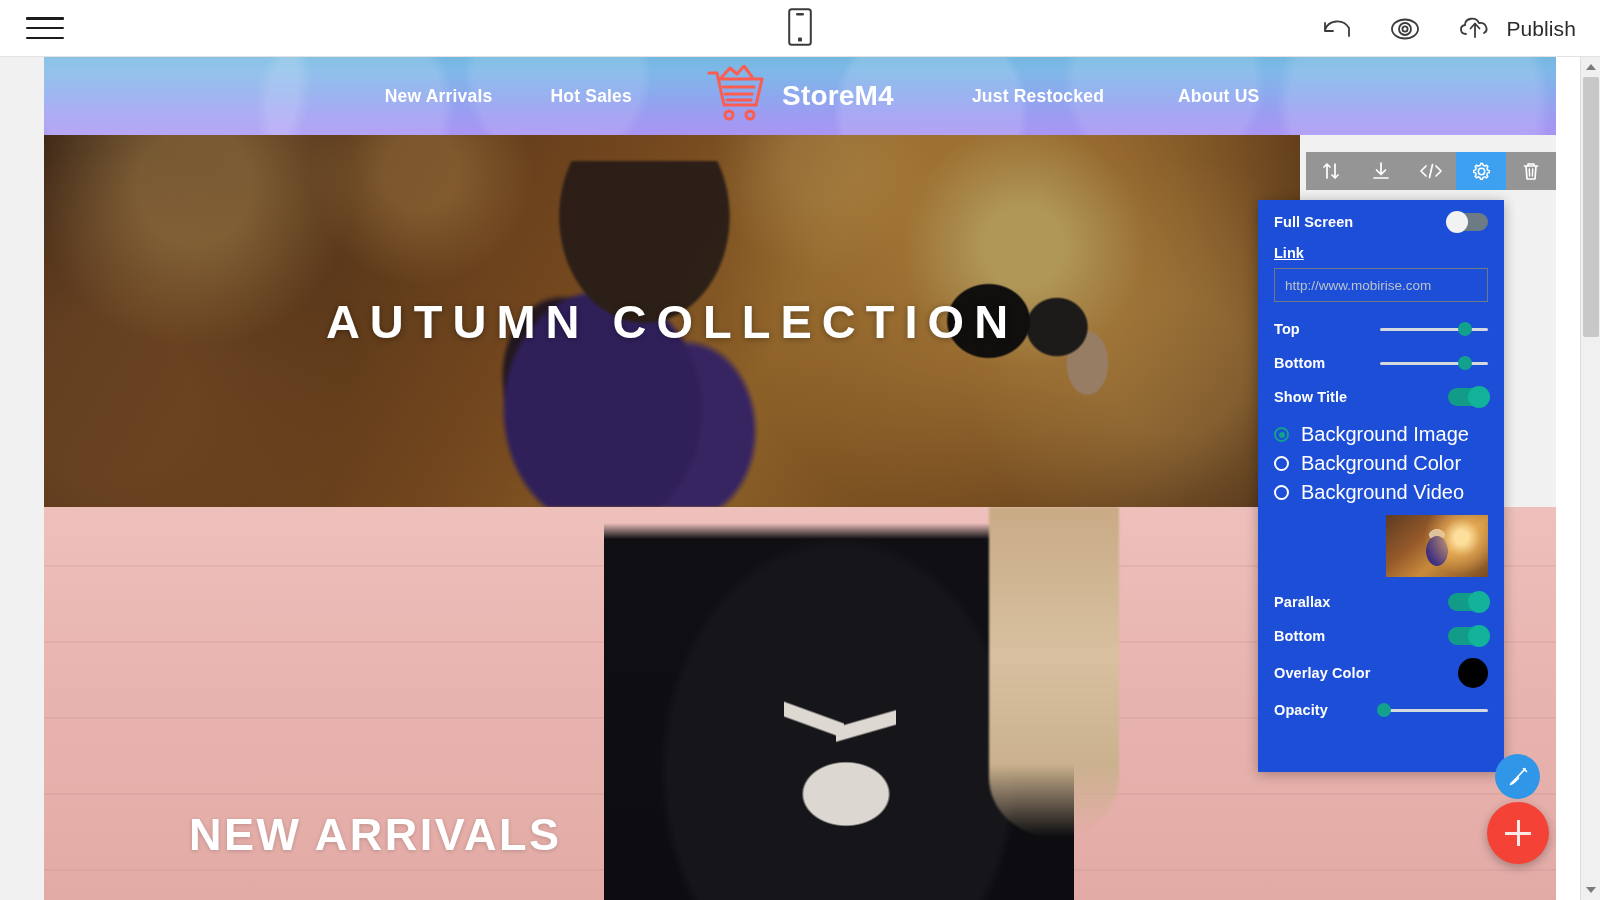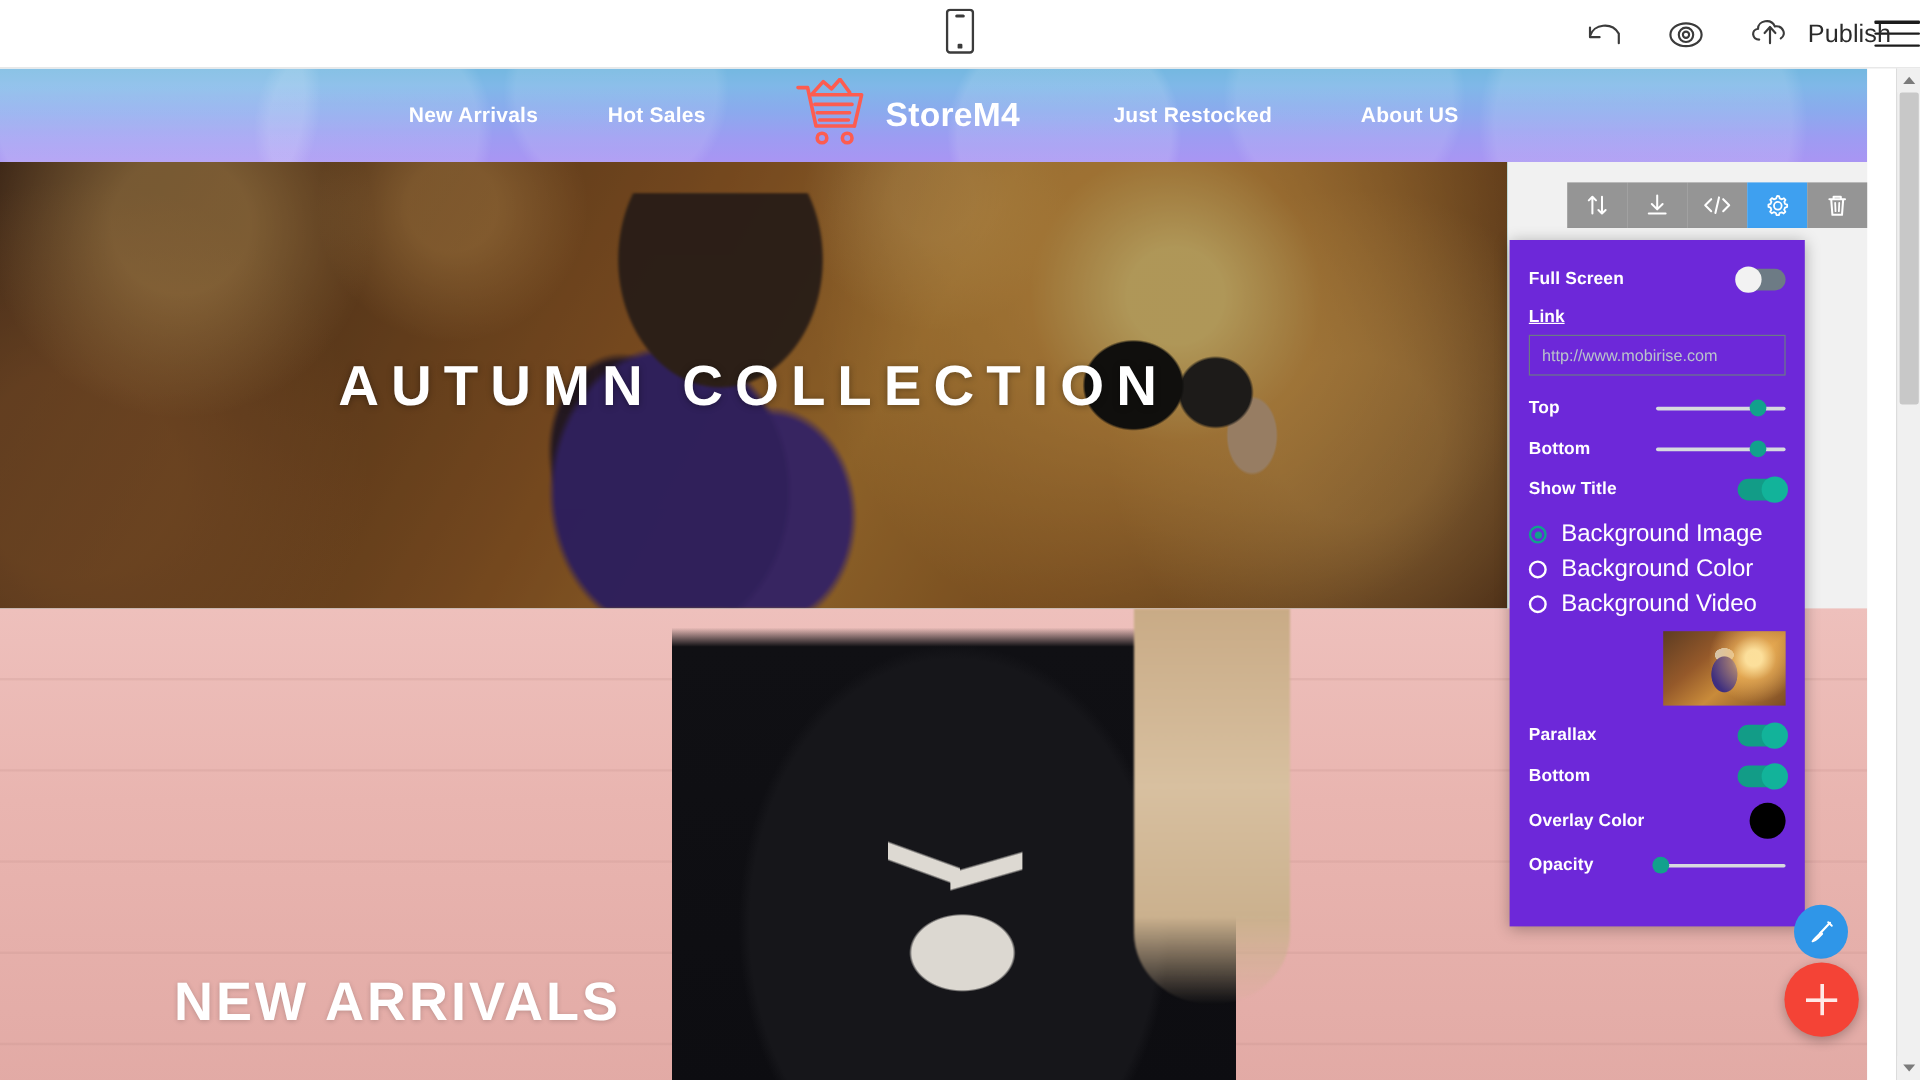--- a/index.html
+++ b/index.html
@@ -7,21 +7,21 @@
     width: 1600px; height: 900px; overflow: hidden;
     font-family: "Liberation Sans", sans-serif;
     background: #fff;
   }
   .app { position: relative; width: 1600px; height: 900px; }
 
   
   .topbar {
     position: absolute; top: 0; left: 0; width: 1600px; height: 57px;
     background: #ffffff; border-bottom: 1px solid #e3e3e3;
-    display: flex; align-items: center; z-index: 60; justify-content: flex-end;
+    display: flex; align-items: center; z-index: 60;
   }
   .hamburger {
     margin-left: 26px; width: 38px; height: 30px;
     display: flex; flex-direction: column; justify-content: space-between;
     cursor: pointer; padding: 4px 0;
   }
   .hamburger i { display: block; height: 2.5px; background: #1c1c1c; border-radius: 1px; }
   .topbar-center {
     position: absolute; left: 0; right: 0; top: 0; height: 57px;
     display: flex; align-items: center; justify-content: center;
@@ -34,21 +34,21 @@
   }
   .tb-icon { cursor: pointer; display: flex; align-items: center; }
   .publish-btn {
     display: flex; align-items: center; gap: 11px; cursor: pointer;
   }
   .publish-label { font-size: 21px; color: #2b2b2b; letter-spacing: .1px; }
 
   
   .canvas {
     position: absolute; top: 57px; left: 0; width: 1556px; height: 843px;
-    overflow: hidden; background: #f1f1f1;
+    overflow: hidden; background: #f1f1f1; padding-left: 44px;
   }
 
   
   .navblock {
     position: relative; width: 1556px; height: 78px;
     background: linear-gradient(180deg, #74b8e0 0%, #7fb8e8 18%, #8ca9ee 48%, #9d9cf2 74%, #a995f3 100%);
     display: flex; align-items: center; justify-content: center;
     overflow: hidden;
   }
   .navblock::before {
@@ -166,22 +166,22 @@
   }
   .bt-btn {
     width: 50px; height: 38px; display: flex; align-items: center; justify-content: center;
     background: rgba(134,134,134,.86); cursor: pointer;
   }
   .bt-btn.active { background: #3ea0f0; }
 
   
   .settings {
     position: absolute; top: 200px; left: 1258px; width: 246px; height: 572px;
-    background: #6d28d9; color: #ffffff; z-index: 80;
-    padding: 16px 16px 0 16px; box-shadow: 0 2px 12px rgba(0,0,0,.3);
+    background: #1d4ed8; color: #ffffff; z-index: 80;
+    padding: 5px 16px 0 16px; box-shadow: 0 2px 12px rgba(0,0,0,.3);
   }
   .srow {
     display: flex; align-items: center; justify-content: space-between;
     height: 34px;
   }
   .slabel { font-size: 14.5px; font-weight: bold; color: #ffffff; letter-spacing: .1px; }
   .toggle {
     width: 40px; height: 18px; border-radius: 9px; position: relative; cursor: pointer;
   }
   .toggle.off { background: #6d7b85; }

